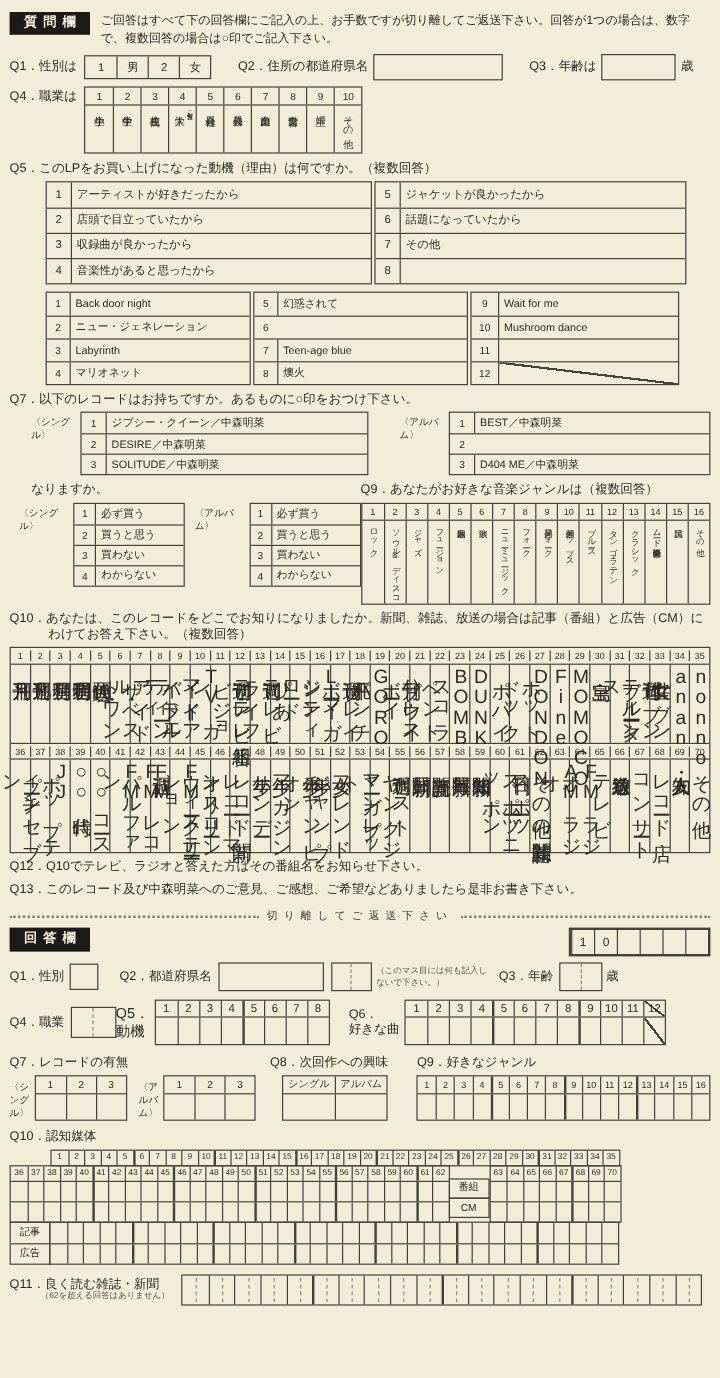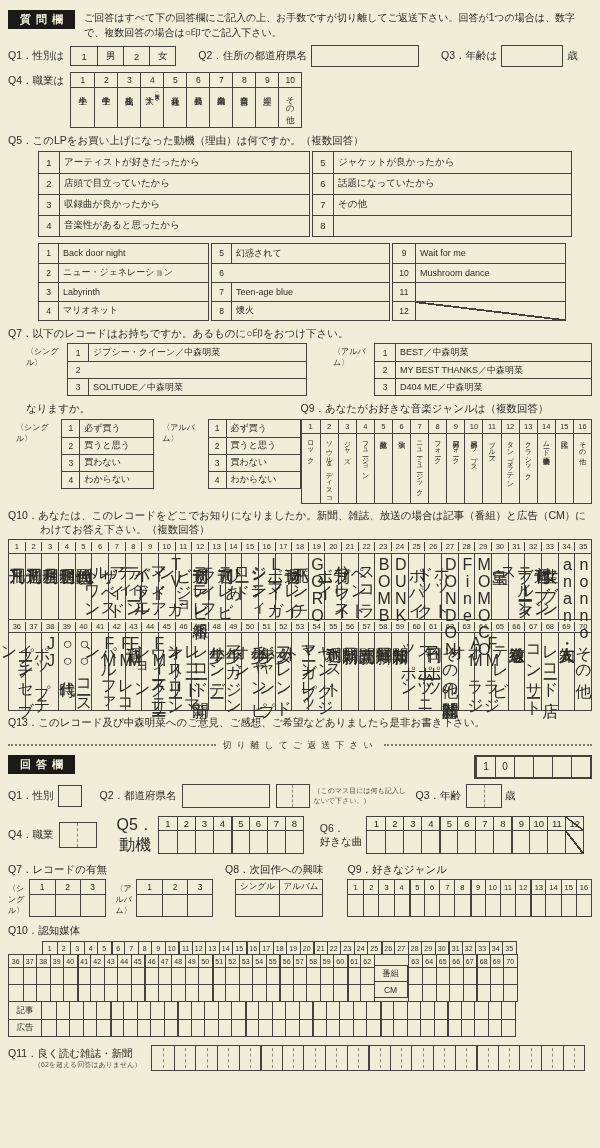--- a/index.html
+++ b/index.html
@@ -291,38 +291,38 @@
         <span class="small" style="margin-top:3px;">〈シングル〉</span>
         <div class="tb" style="margin-left:3px;">
           <div>
 
             <div class="tr" style="height:17px;">
               <div style="width:20px;font-size:8.5px;">1</div>
               <div class="tl" style="width:218px;font-size:9px;">ジプシー・クイーン／中森明菜</div>
             </div>
             <div class="tr" style="height:17px;">
               <div style="width:20px;font-size:8.5px;">2</div>
+              <div class="tl" style="width:218px;font-size:9px;">DESIRE／中森明菜</div>
             </div>
             <div class="tr" style="height:17px;">
               <div style="width:20px;font-size:8.5px;">3</div>
               <div class="tl" style="width:218px;font-size:9px;">SOLITUDE／中森明菜</div>
             </div>
             </div>
         </div>
         <span class="small" style="margin:3px 0 0 26px;">〈アルバム〉</span>
         <div class="tb" style="margin-left:3px;">
           <div>
 
             <div class="tr" style="height:17px;">
               <div style="width:20px;font-size:8.5px;">1</div>
               <div class="tl" style="width:196px;font-size:9px;">BEST／中森明菜</div>
             </div>
             <div class="tr" style="height:17px;">
               <div style="width:20px;font-size:8.5px;">2</div>
-              <div class="tl" style="width:196px;font-size:9px;">MY BEST THANKS／中森明菜</div>
             </div>
             <div class="tr" style="height:17px;">
               <div style="width:20px;font-size:8.5px;">3</div>
               <div class="tl" style="width:196px;font-size:9px;">D404 ME／中森明菜</div>
             </div>
             </div>
         </div>
       </div>
     </div>
 
@@ -744,20 +744,21 @@
             <div class="topv">
               <span class="v">友人・知人</span>
             </div>
             <div class="topv">
               <span class="v">その他</span>
             </div>
           </div>
       </div>
     </div>
 
+    <div class="qt" style="margin-top:5px;">Q12．Q10でテレビ、ラジオと答えた方はその番組名をお知らせ下さい。</div>
     <div class="qt" style="margin-top:5px;">Q13．このレコード及び中森明菜へのご意見、ご感想、ご希望などありましたら是非お書き下さい。</div>
   </div>
 
   <div class="cut">
     <div class="dots"></div>
     <span class="ct">切り離してご返送下さい</span>
     <div class="dots"></div>
   </div>
 
   <div>
@@ -798,21 +799,21 @@
       <span class="qt" style="margin-left:3px;">歳</span>
     </div>
 
     <div class="fx" style="margin-top:7px;align-items:center;">
       <span class="qt">Q4．職業</span>
       <div class="box fx" style="width:38px;height:26px;margin-left:5px;">
         <div style="flex:1;"></div>
           <div class="dashmid"></div>
           <div style="flex:1;"></div>
       </div>
-      <div style="margin-left:20px;font-size:16px;line-height:1.25;text-align:center;">
+      <div style="margin-left:0;font-size:12px;line-height:1.25;text-align:left;">
         <div>Q5．</div>
         <div>動機</div>
       </div>
       <div class="tb g4" style="margin-left:4px;">
         <div class="tr anum" style="height:13px;">
 
         <div style="width:18px;">1</div>
             <div style="width:18px;">2</div>
             <div style="width:18px;">3</div>
             <div style="width:18px;">4</div>

